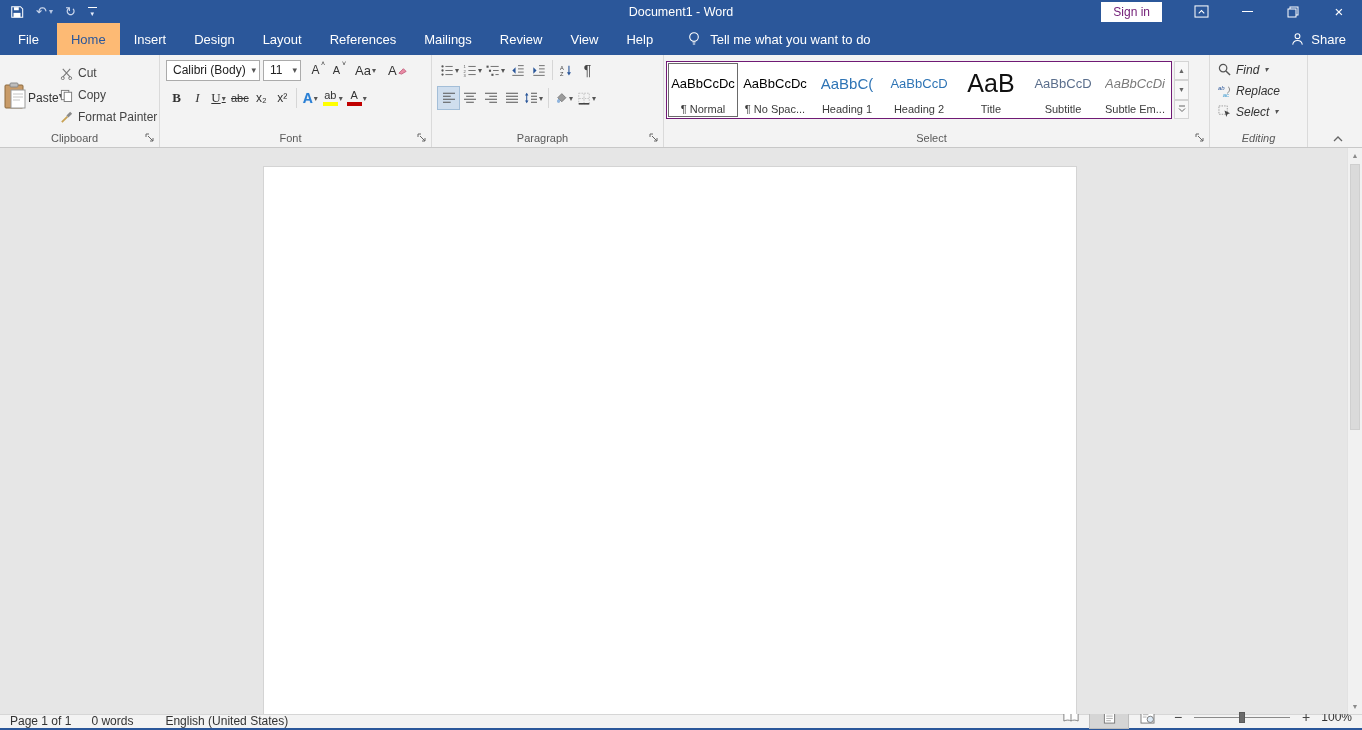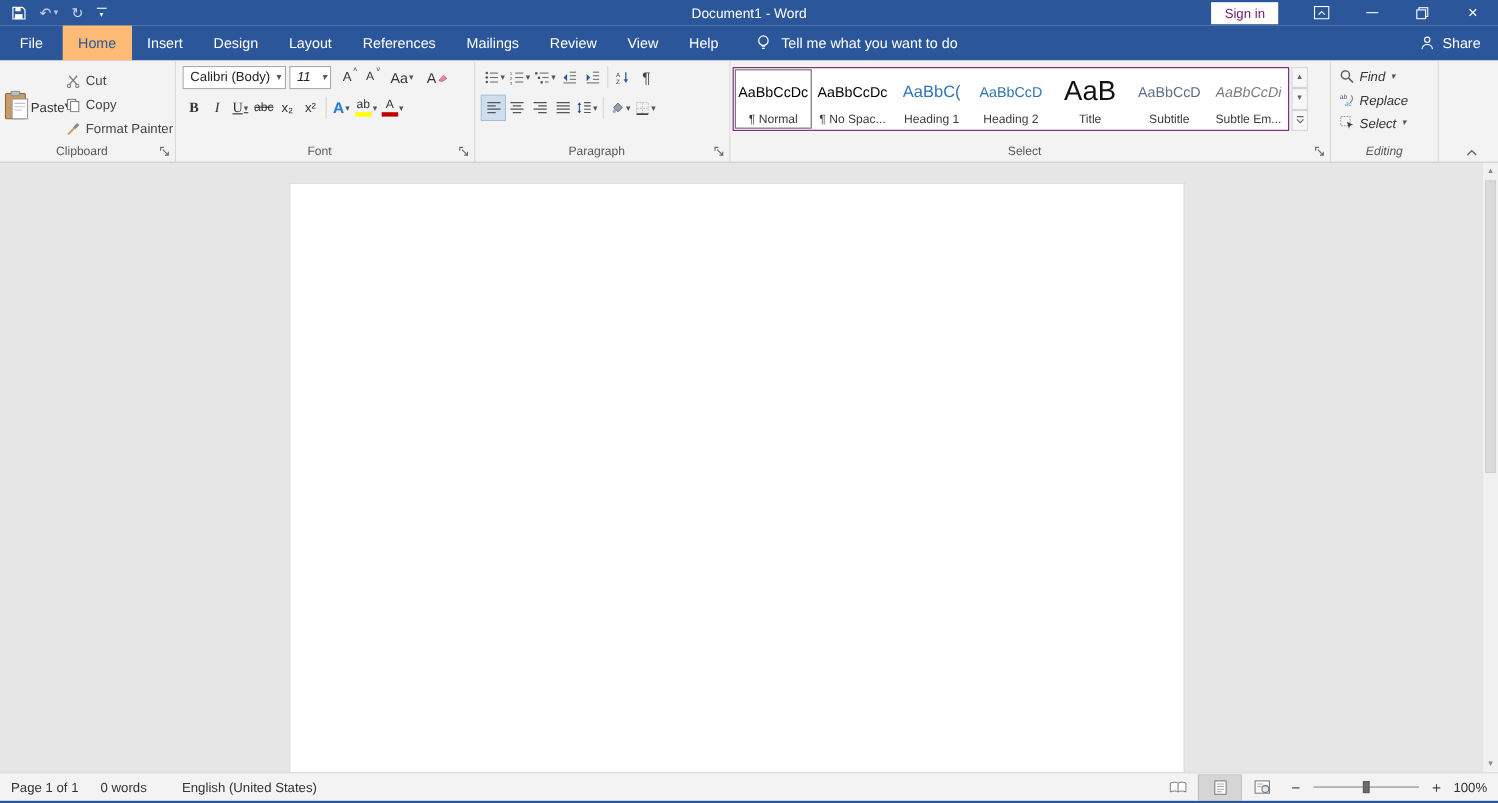--- a/index.html
+++ b/index.html
@@ -87,21 +87,21 @@
 
   
   .doc-area { flex:1 1 auto; position:relative; background:#e6e6e6; overflow:hidden; }
   .page { position:absolute; left:263px; top:18px; width:814px; bottom:0; background:#fff; border:1px solid #d4d4d4; border-bottom:none; }
   .v-scrollbar { position:absolute; right:0; top:0; bottom:0; width:15px; background:#f1f1f1; border-left:1px solid #e2e2e2; }
   .sb-arrow { position:absolute; left:0; right:0; height:15px; display:flex; align-items:center; justify-content:center; font-size:7px; color:#8a8a8a; cursor:pointer; }
   .sb-up { top:0; } .sb-down { bottom:0; }
   .sb-thumb { position:absolute; left:2px; right:2px; top:16px; height:266px; background:#dadada; border:1px solid #cfcfcf; cursor:pointer; }
 
   
-  .status-bar { height:28px; flex:0 0 auto; background:#f3f3f3; border-top:1px solid #d6d6d6; border-bottom:2px solid #2b579a; display:flex; align-items:center; font-size:12px; color:#333; }
+  .status-bar { height:16px; flex:0 0 auto; background:#f3f3f3; border-top:1px solid #d6d6d6; border-bottom:2px solid #2b579a; display:flex; align-items:flex-end; font-size:12px; color:#333; }
   .status-left { display:flex; align-items:center; gap:0; }
   .status-item { padding:0 10px; cursor:pointer; white-space:nowrap; }
   .status-right { margin-left:auto; display:flex; align-items:center; }
   .view-btn { width:38px; height:22px; display:flex; align-items:center; justify-content:center; cursor:pointer; }
   .view-btn.selected { background:#d5d5d5; outline:1px solid #bdbdbd; }
   .zoom-btn { width:24px; text-align:center; font-size:14px; color:#444; cursor:pointer; }
   .zoom-track { width:96px; height:1px; background:#8a8a8a; position:relative; margin:0 4px; }
   .zoom-tick { position:absolute; left:50%; top:-3px; width:1px; height:7px; background:#8a8a8a; }
   .zoom-thumb { position:absolute; left:calc(50% - 3px); top:-5px; width:6px; height:11px; background:#6b6b6b; border:1px solid #5a5a5a; cursor:pointer; }
   .zoom-level { width:44px; text-align:right; padding-right:10px; cursor:pointer; }
@@ -235,21 +235,21 @@
           </svg>
       </span>
     </div>
 
     <div class="rgroup g-font">
       <div class="frow">
         <div class="combo family">
           <span style="overflow:hidden;white-space:nowrap;">Calibri (Body)</span>
           <span class="dd">▾</span>
         </div>
-        <div class="combo size" style="margin-left:3px;font-style:italic;">
+        <div class="combo size" style="margin-left:3px;">
           <span>11</span>
           <span class="dd">▾</span>
         </div>
         <div class="rbtn grow-shrink" style="margin-left:4px;">
           <span>A</span>
             <span class="caret-mini">˄</span>
         </div>
         <div class="rbtn grow-shrink" style="font-size:11px;">
           <span>A</span>
             <span class="caret-mini">˅</span>

